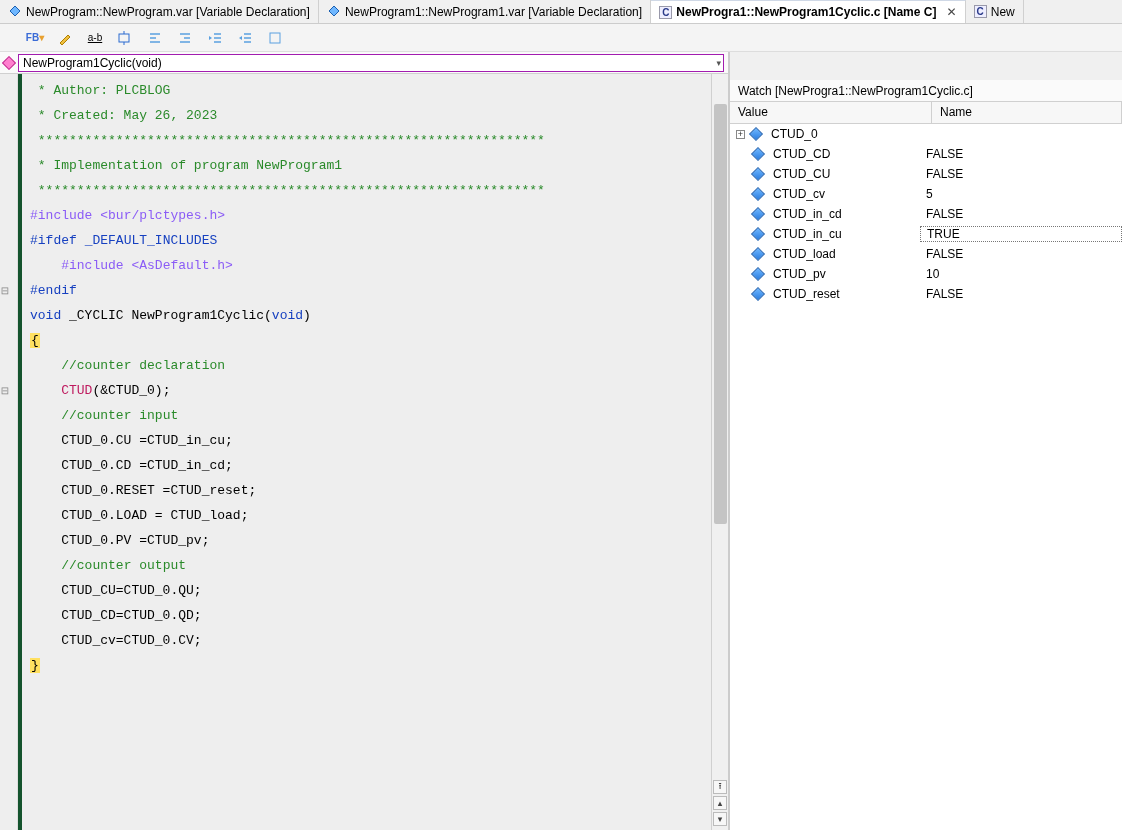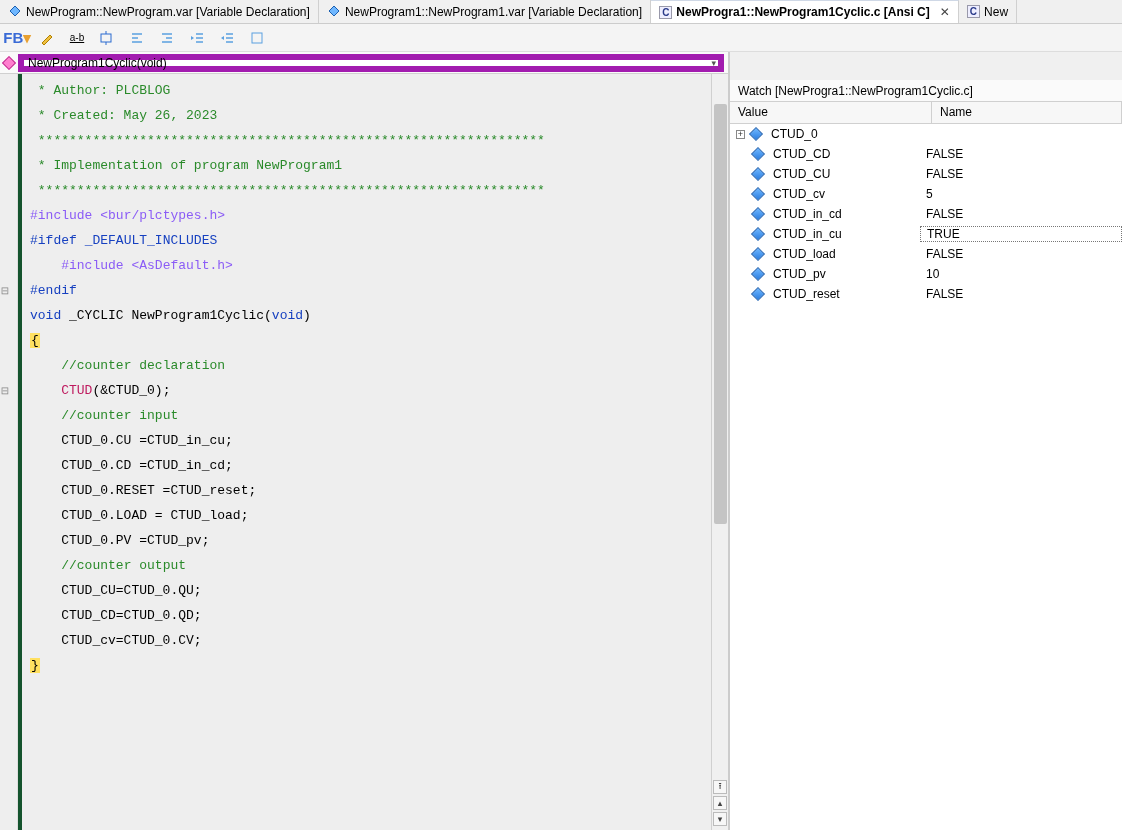--- a/index.html
+++ b/index.html
@@ -91,21 +91,21 @@
   display: flex;
   align-items: center;
   border-bottom: 1px solid #d0d0d0;
   background: #fafafa;
   padding: 0 4px;
   gap: 4px;
 }
 .nav-field {
   flex: 1;
   height: 18px;
-  border: 6px solid #a21caf;
+  border: 1px solid #a21caf;
   background: #fff;
   display: flex;
   align-items: center;
   padding: 0 4px;
   font-size: 12px;
   position: relative;
 }
 .nav-field .chev {
   position: absolute;
   right: 2px;
@@ -283,31 +283,31 @@
       <span>NewProgram::NewProgram.var [Variable Declaration]</span>
     </div>
     <div class="tab">
       <svg class="ico-var">
         <polygon points="7,1 12,6 7,11 2,6" fill="#6fb7ff" stroke="#1b5fb0"></polygon>
       </svg>
       <span>NewProgram1::NewProgram1.var [Variable Declaration]</span>
     </div>
     <div class="tab active">
       <span class="ico-c">C</span>
-      <span>NewProgra1::NewProgram1Cyclic.c [Ansi C]</span>
+      <span>NewProgra1::NewProgram1Cyclic.c [Name C]</span>
       <span class="tab-close">✕</span>
     </div>
     <div class="tab">
       <span class="ico-c">C</span>
       <span>New</span>
     </div>
   </div>
 
 <div class="toolbar">
-  <div class="tbtn" style="color:#3a6bd6;font-weight:bold;font-size:15px;">FB<span style="color:#e8a030">▾</span></div>
+  <div class="tbtn" style="color:#3a6bd6;font-weight:bold;font-size:10px;margin-left:18px;">FB<span style="color:#e8a030">▾</span></div>
   <div class="tbtn">
     <svg width="14" height="14">
         <path d="M2 12 L10 4 L12 6 L4 14 Z" fill="#f0c040" stroke="#b08000"></path>
       </svg>
   </div>
   <div class="tbtn" style="font-size:10px;text-decoration:underline;">a-b</div>
   <div class="tbtn">
     <svg width="14" height="14">
         <rect x="1" y="3" width="10" height="8" fill="none" stroke="#2a6bd0"></rect>
         <path d="M6 3 L6 0 M6 11 L6 14" stroke="#2a6bd0"></path>

